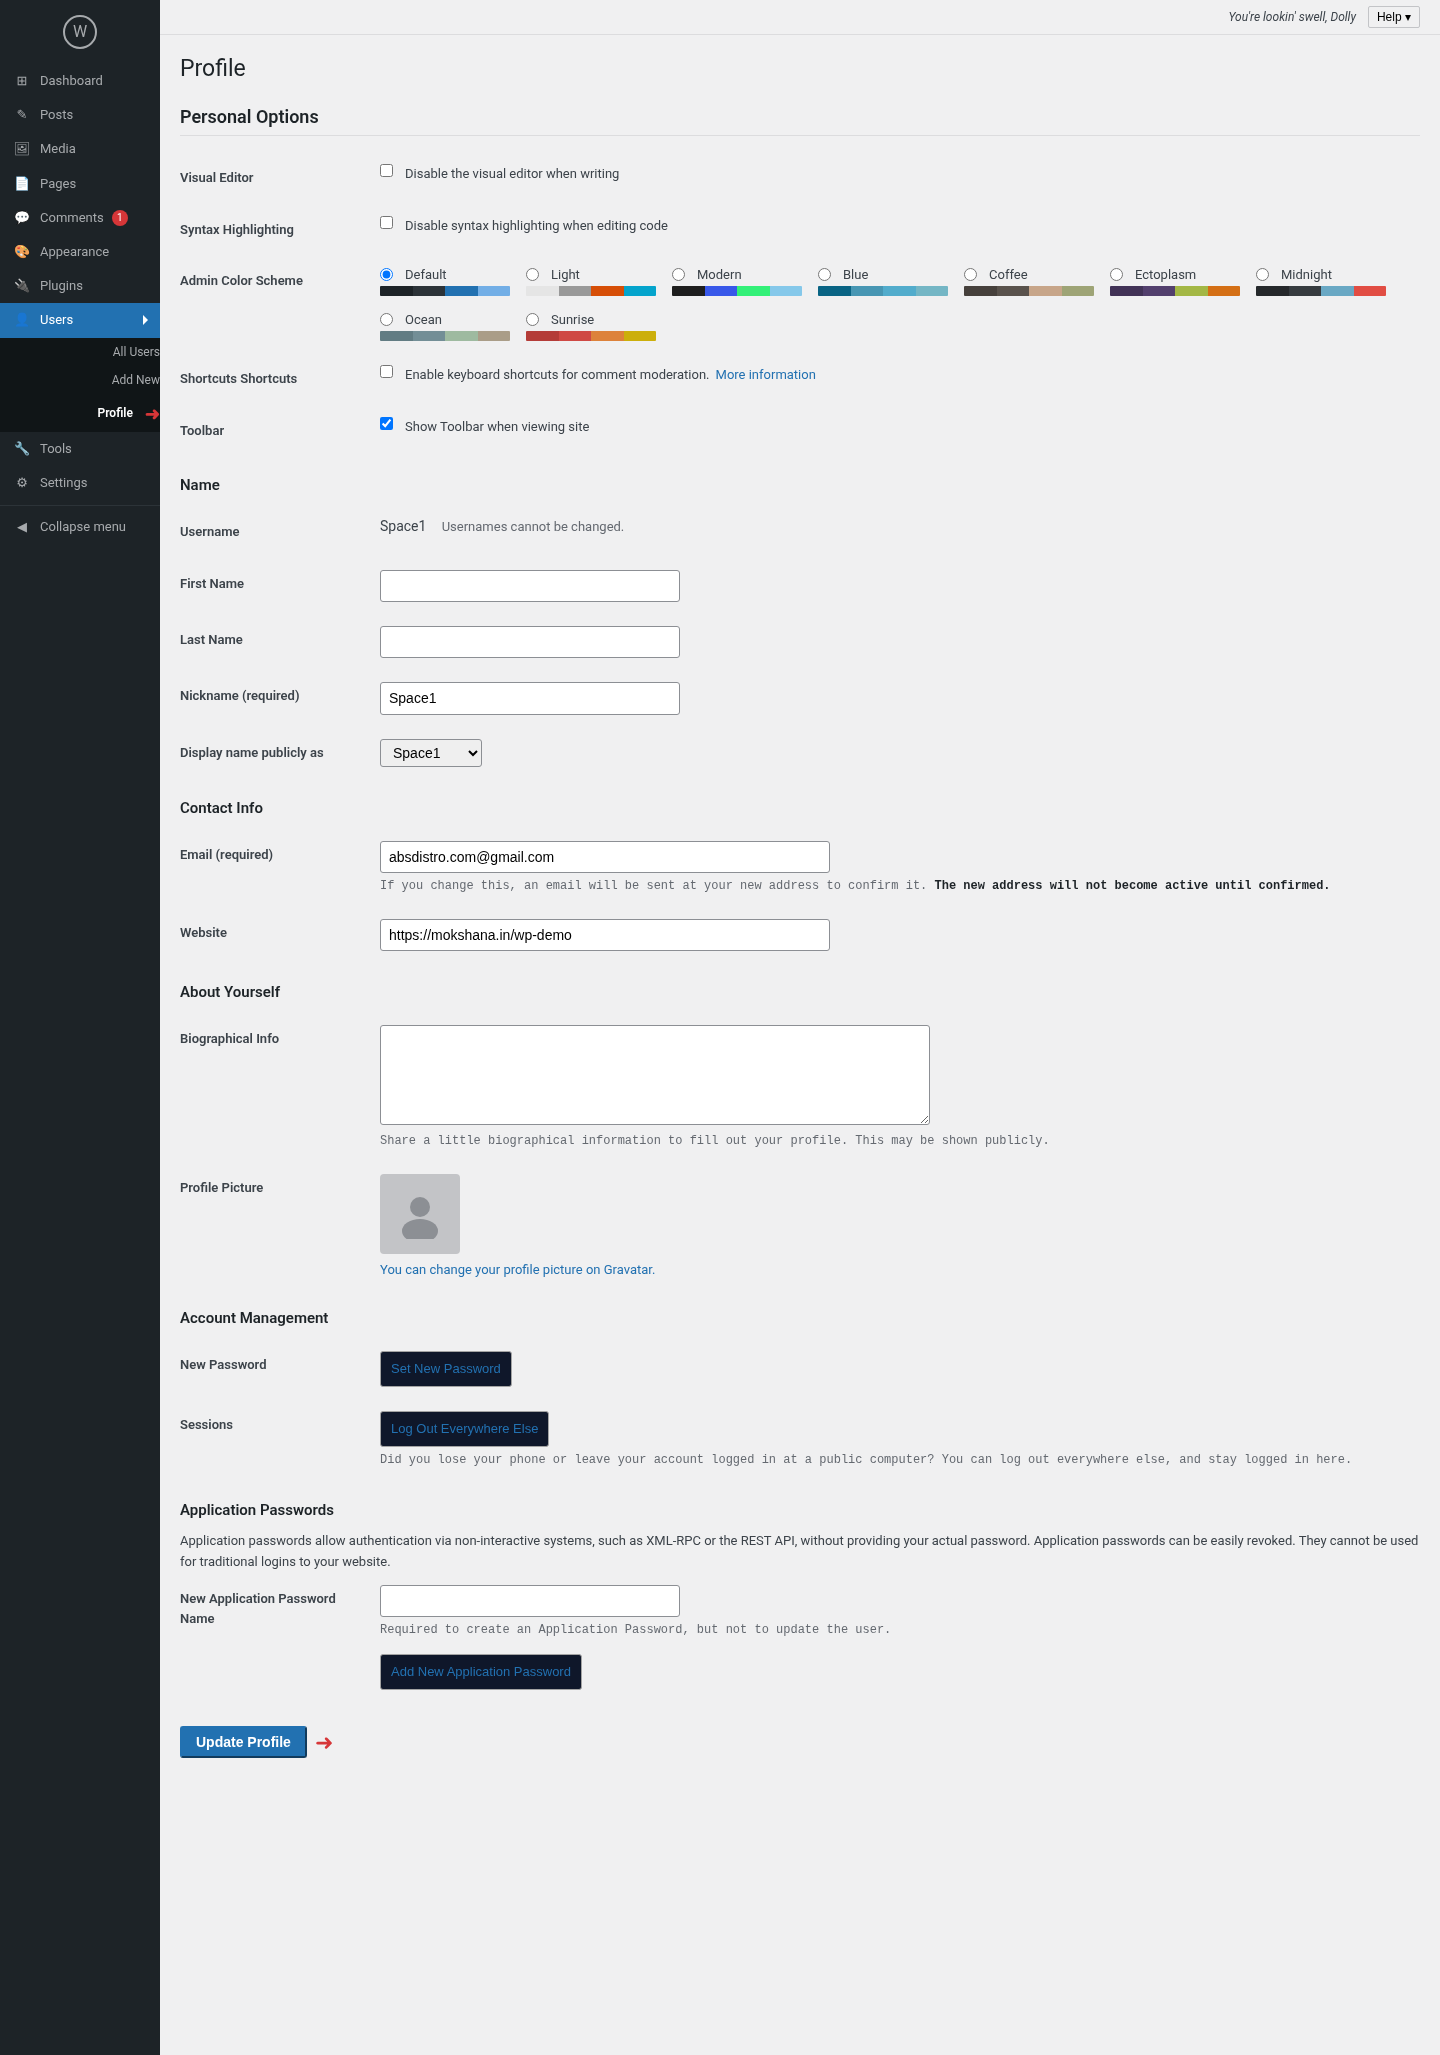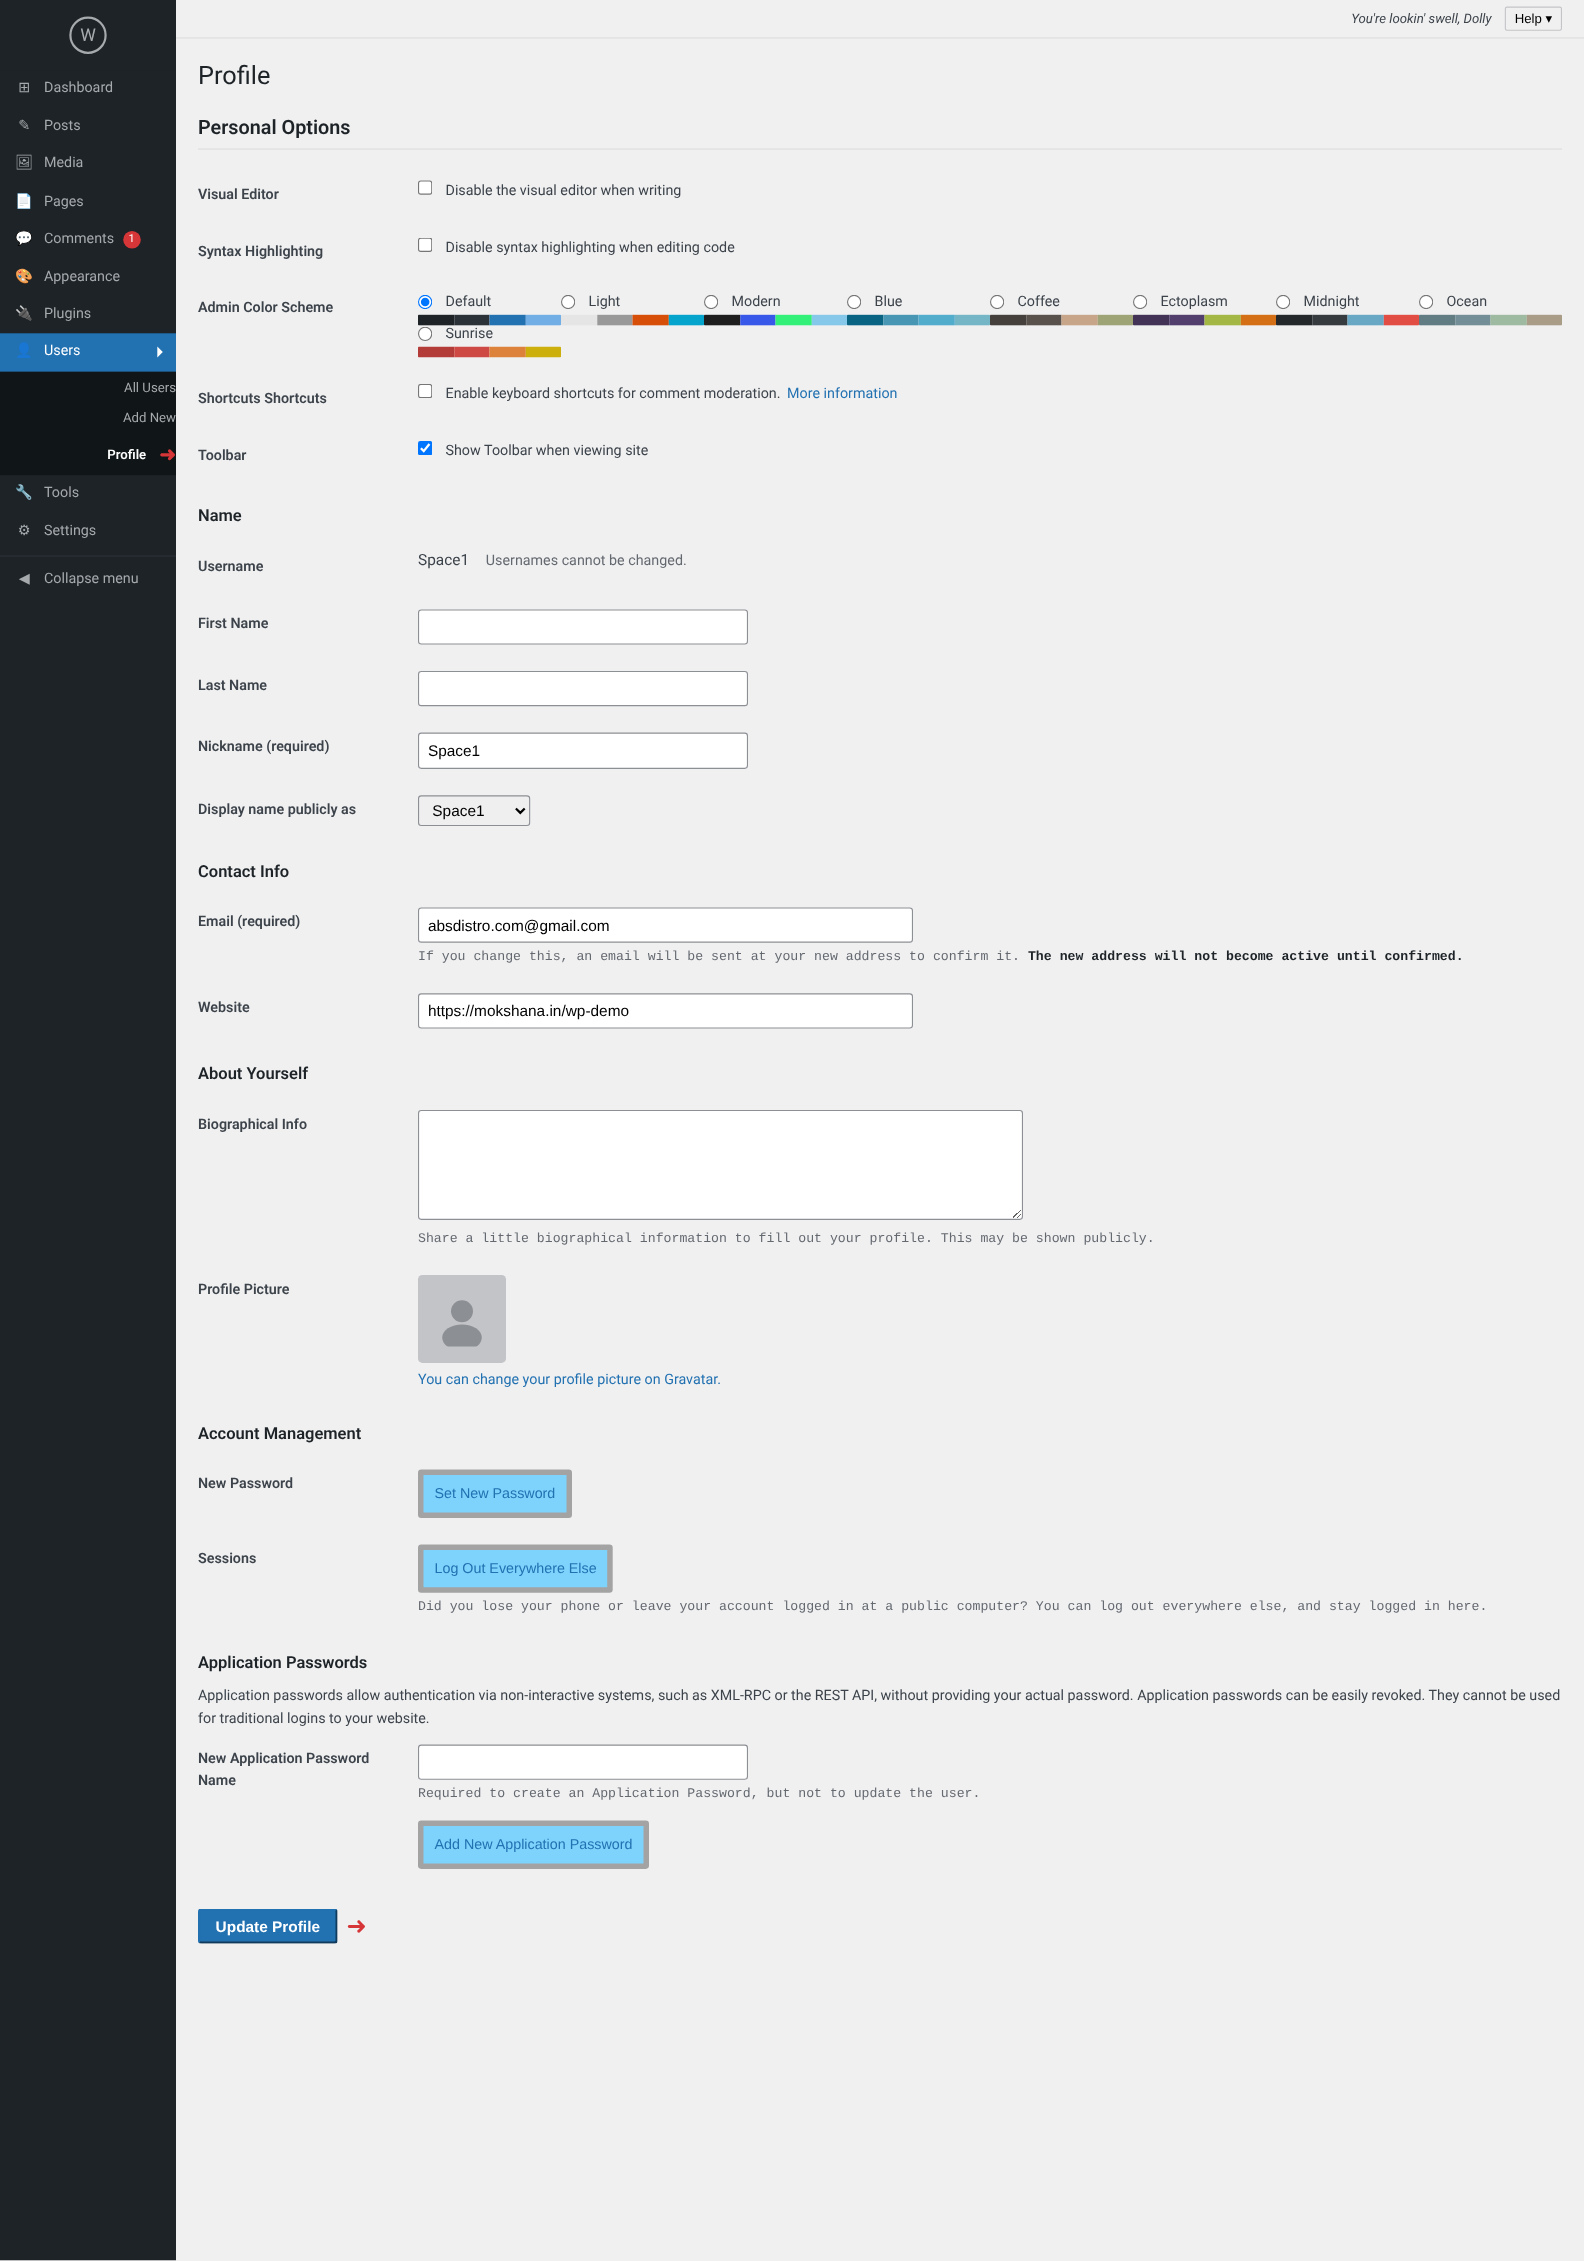--- a/index.html
+++ b/index.html
@@ -73,42 +73,42 @@
     }
     .form-table input[type="text"].wide,
     .form-table input[type="email"].wide,
     .form-table input[type="url"].wide { width: 450px; }
     .form-table select { border: 1px solid #8c8f94; border-radius: 3px; padding: 4px 24px 4px 8px; font-size: 14px; }
     .form-table textarea { border: 1px solid #8c8f94; border-radius: 3px; padding: 6px 8px; font-size: 14px; width: 550px; height: 100px; resize: vertical; }
     .description { color: #646970; font-size: 12px; margin-top: 4px; line-height: 1.5; font-family: Liberation Mono, monospace; }
     .description strong { color: #1d2327; }
 
     
-    .color-scheme-grid { display: flex; flex-wrap: wrap; }
+    .color-scheme-grid { display: flex; flex-wrap: wrap; gap: 16px; }
     .color-scheme-item { display: flex; flex-direction: column; gap: 4px; cursor: pointer; }
     .color-scheme-label { display: flex; align-items: center; gap: 6px; font-size: 13px; }
     .color-swatches { display: flex; height: 10px; width: 130px; border-radius: 1px; overflow: hidden; }
     .swatch { flex: 1; height: 10px; }
 
     
     .form-table input[type="checkbox"],
     .form-table input[type="radio"] { margin-right: 6px; }
     .inline-label { display: flex; align-items: flex-start; gap: 6px; line-height: 1.5; }
 
     
     .username-display { font-size: 14px; color: #3c434a; padding: 4px 0; }
     .username-note { color: #646970; font-size: 13px; padding: 4px 12px; margin-top: 20px; }
 
     
     .profile-pic-container { display: flex; flex-direction: column; gap: 8px; }
     .profile-pic { width: 80px; height: 80px; background: #c3c4c7; border-radius: 4px; display: flex; align-items: center; justify-content: center; }
     .profile-pic svg { fill: #8c8f94; }
 
     
-    .btn { border: 5px solid #a3a3a3; background: #7dd3fc; color: #2271b1; padding: 4px 10px; border-radius: 3px; cursor: pointer; font-size: 13px; line-height: 2; }
+    .btn { border: 1px solid #a3a3a3; background: #0f172a; color: #2271b1; padding: 4px 10px; border-radius: 3px; cursor: pointer; font-size: 13px; line-height: 2; }
     .btn-primary { background: #2271b1; color: #fff; border-color: #2271b1; padding: 6px 14px; font-size: 14px; border-radius: 3px; cursor: pointer; font-weight: 600; }
 
     
     .app-passwords-desc { color: #3c434a; font-size: 13px; line-height: 1.6; }
     .new-app-pass-input { border: 1px solid #8c8f94; border-radius: 3px; padding: 4px 8px; font-size: 14px; width: 280px; }
 
     
     .update-profile-row { margin-top: 24px; display: flex; align-items: center; gap: 8px; }
     .arrow-red { color: #d63638; font-size: 22px; }
 

